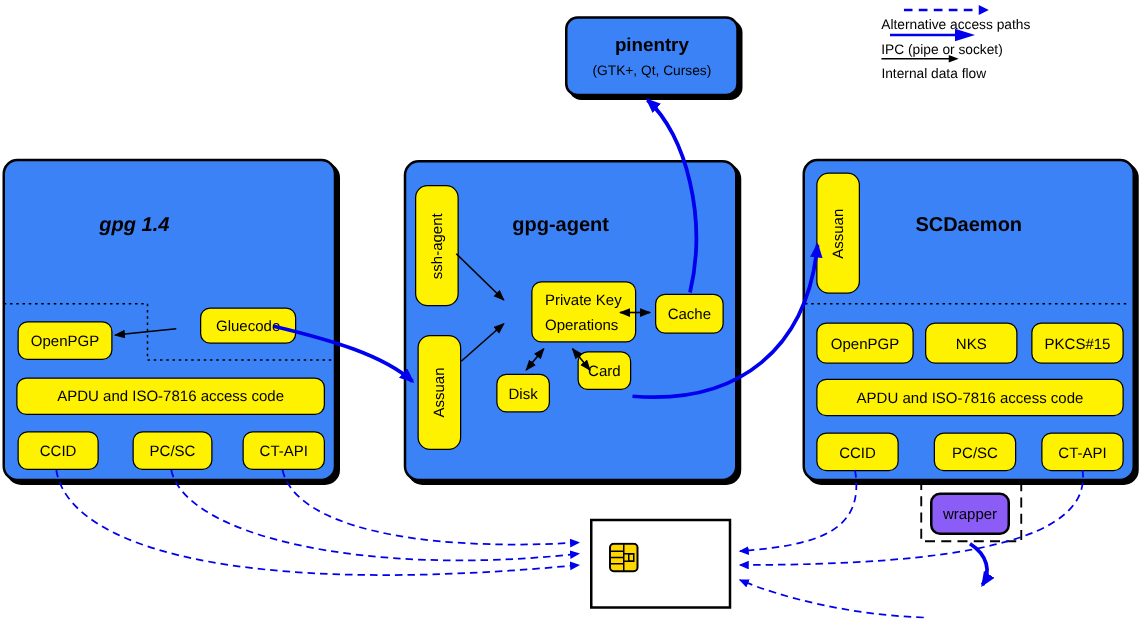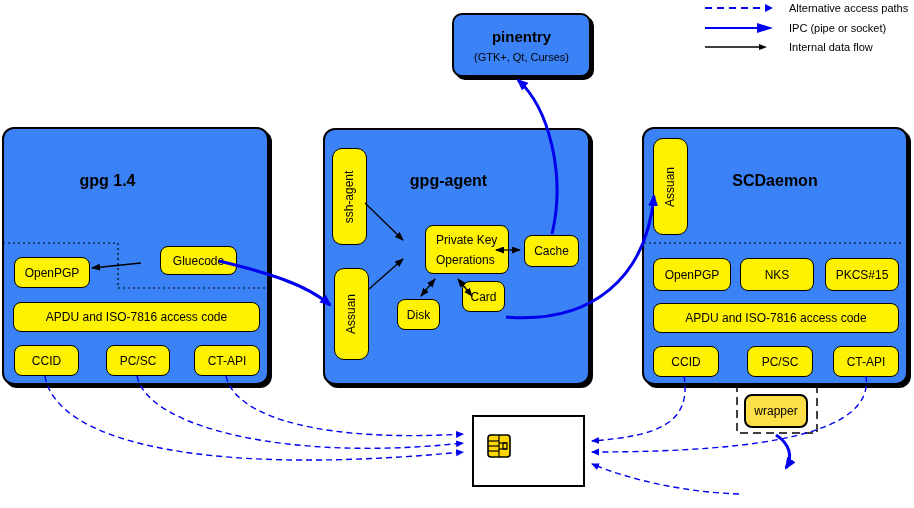--- a/index.html
+++ b/index.html
@@ -11,42 +11,42 @@
           box-shadow:3px 3px 0 #000;}
   .node{position:absolute;background:#fff200;border:1.5px solid #000;border-radius:8px;
         display:flex;align-items:center;justify-content:center;
         font-size:12px;text-align:center;}
   .title{position:absolute;font-weight:bold;font-size:16px;text-align:center;width:100%;}
   .vnode{position:absolute;background:#fff200;border:1.5px solid #000;border-radius:10px;
          display:flex;align-items:center;justify-content:center;font-size:12px;}
   .vnode span{transform:rotate(-90deg);white-space:nowrap;}
 
   
-  .legend-item{position:absolute;display:flex;align-items:center;font-size:11px;}
+  .legend-item{position:absolute;display:flex;align-items:center;font-size:11px;flex-direction:column;}
   .legend-item svg{margin-right:14px;}
   .legend-label{white-space:nowrap;}
 
   
   #pinentry{left:452px;top:13px;width:135px;height:60px;border-radius:10px;}
   #pinentry .ptitle{position:absolute;top:13px;width:100%;text-align:center;
                     font-weight:bold;font-size:15px;}
   #pinentry .psub{position:absolute;top:36px;width:100%;text-align:center;font-size:11px;}
 
   
   #gpg14{left:2px;top:127px;width:263px;height:254px;}
   #gpgagent{left:323px;top:128px;width:263px;height:253px;}
   #scdaemon{left:642px;top:127px;width:262px;height:254px;}
 
   
   #smartcard{position:absolute;left:472px;top:415px;width:109px;height:68px;
              background:#fff;border:2px solid #000;}
 
   
   #wrapperbox{position:absolute;left:744px;top:394px;width:60px;height:30px;
-              background:#fde047;border:2.5px solid #000;border-radius:8px;
+              background:#8b5cf6;border:2.5px solid #000;border-radius:8px;
               display:flex;align-items:center;justify-content:center;font-size:12px;}
   #pcsd{position:absolute;left:740px;top:471px;width:70px;height:31px;
         background:#fff200;border:2.5px solid #000;border-radius:9px;
         box-shadow:2px 2px 0 #000;
         display:flex;align-items:center;justify-content:center;font-size:12px;}
 
   #connections{position:absolute;left:0;top:0;pointer-events:none;z-index:10;}
 </style>
 </head>
 <body>
@@ -74,21 +74,21 @@
     </svg>
     <span class="legend-label">Internal data flow</span>
   </div>
 
   <div id="pinentry" class="bigbox">
     <div class="ptitle">pinentry</div>
     <div class="psub">(GTK+, Qt, Curses)</div>
   </div>
 
   <div id="gpg14" class="bigbox">
-    <div class="title" style="top:43px;padding-right:56px;box-sizing:border-box;">gpg 1.4</div>
+    <div class="title" style="top:43px;padding-right:56px;box-sizing:border-box;font-style:italic;">gpg 1.4</div>
     <div class="node" style="left:10px;top:128px;width:74px;height:29px;">
       <span>OpenPGP</span>
       </div>
     <div class="node" style="left:156px;top:117px;width:75px;height:27px;">
       <span>Gluecode</span>
       </div>
     <div class="node" style="left:9px;top:173px;width:245px;height:28px;">
       <span>APDU and ISO-7816 access code</span>
       </div>
     <div class="node" style="left:10px;top:216px;width:63px;height:29px;">

